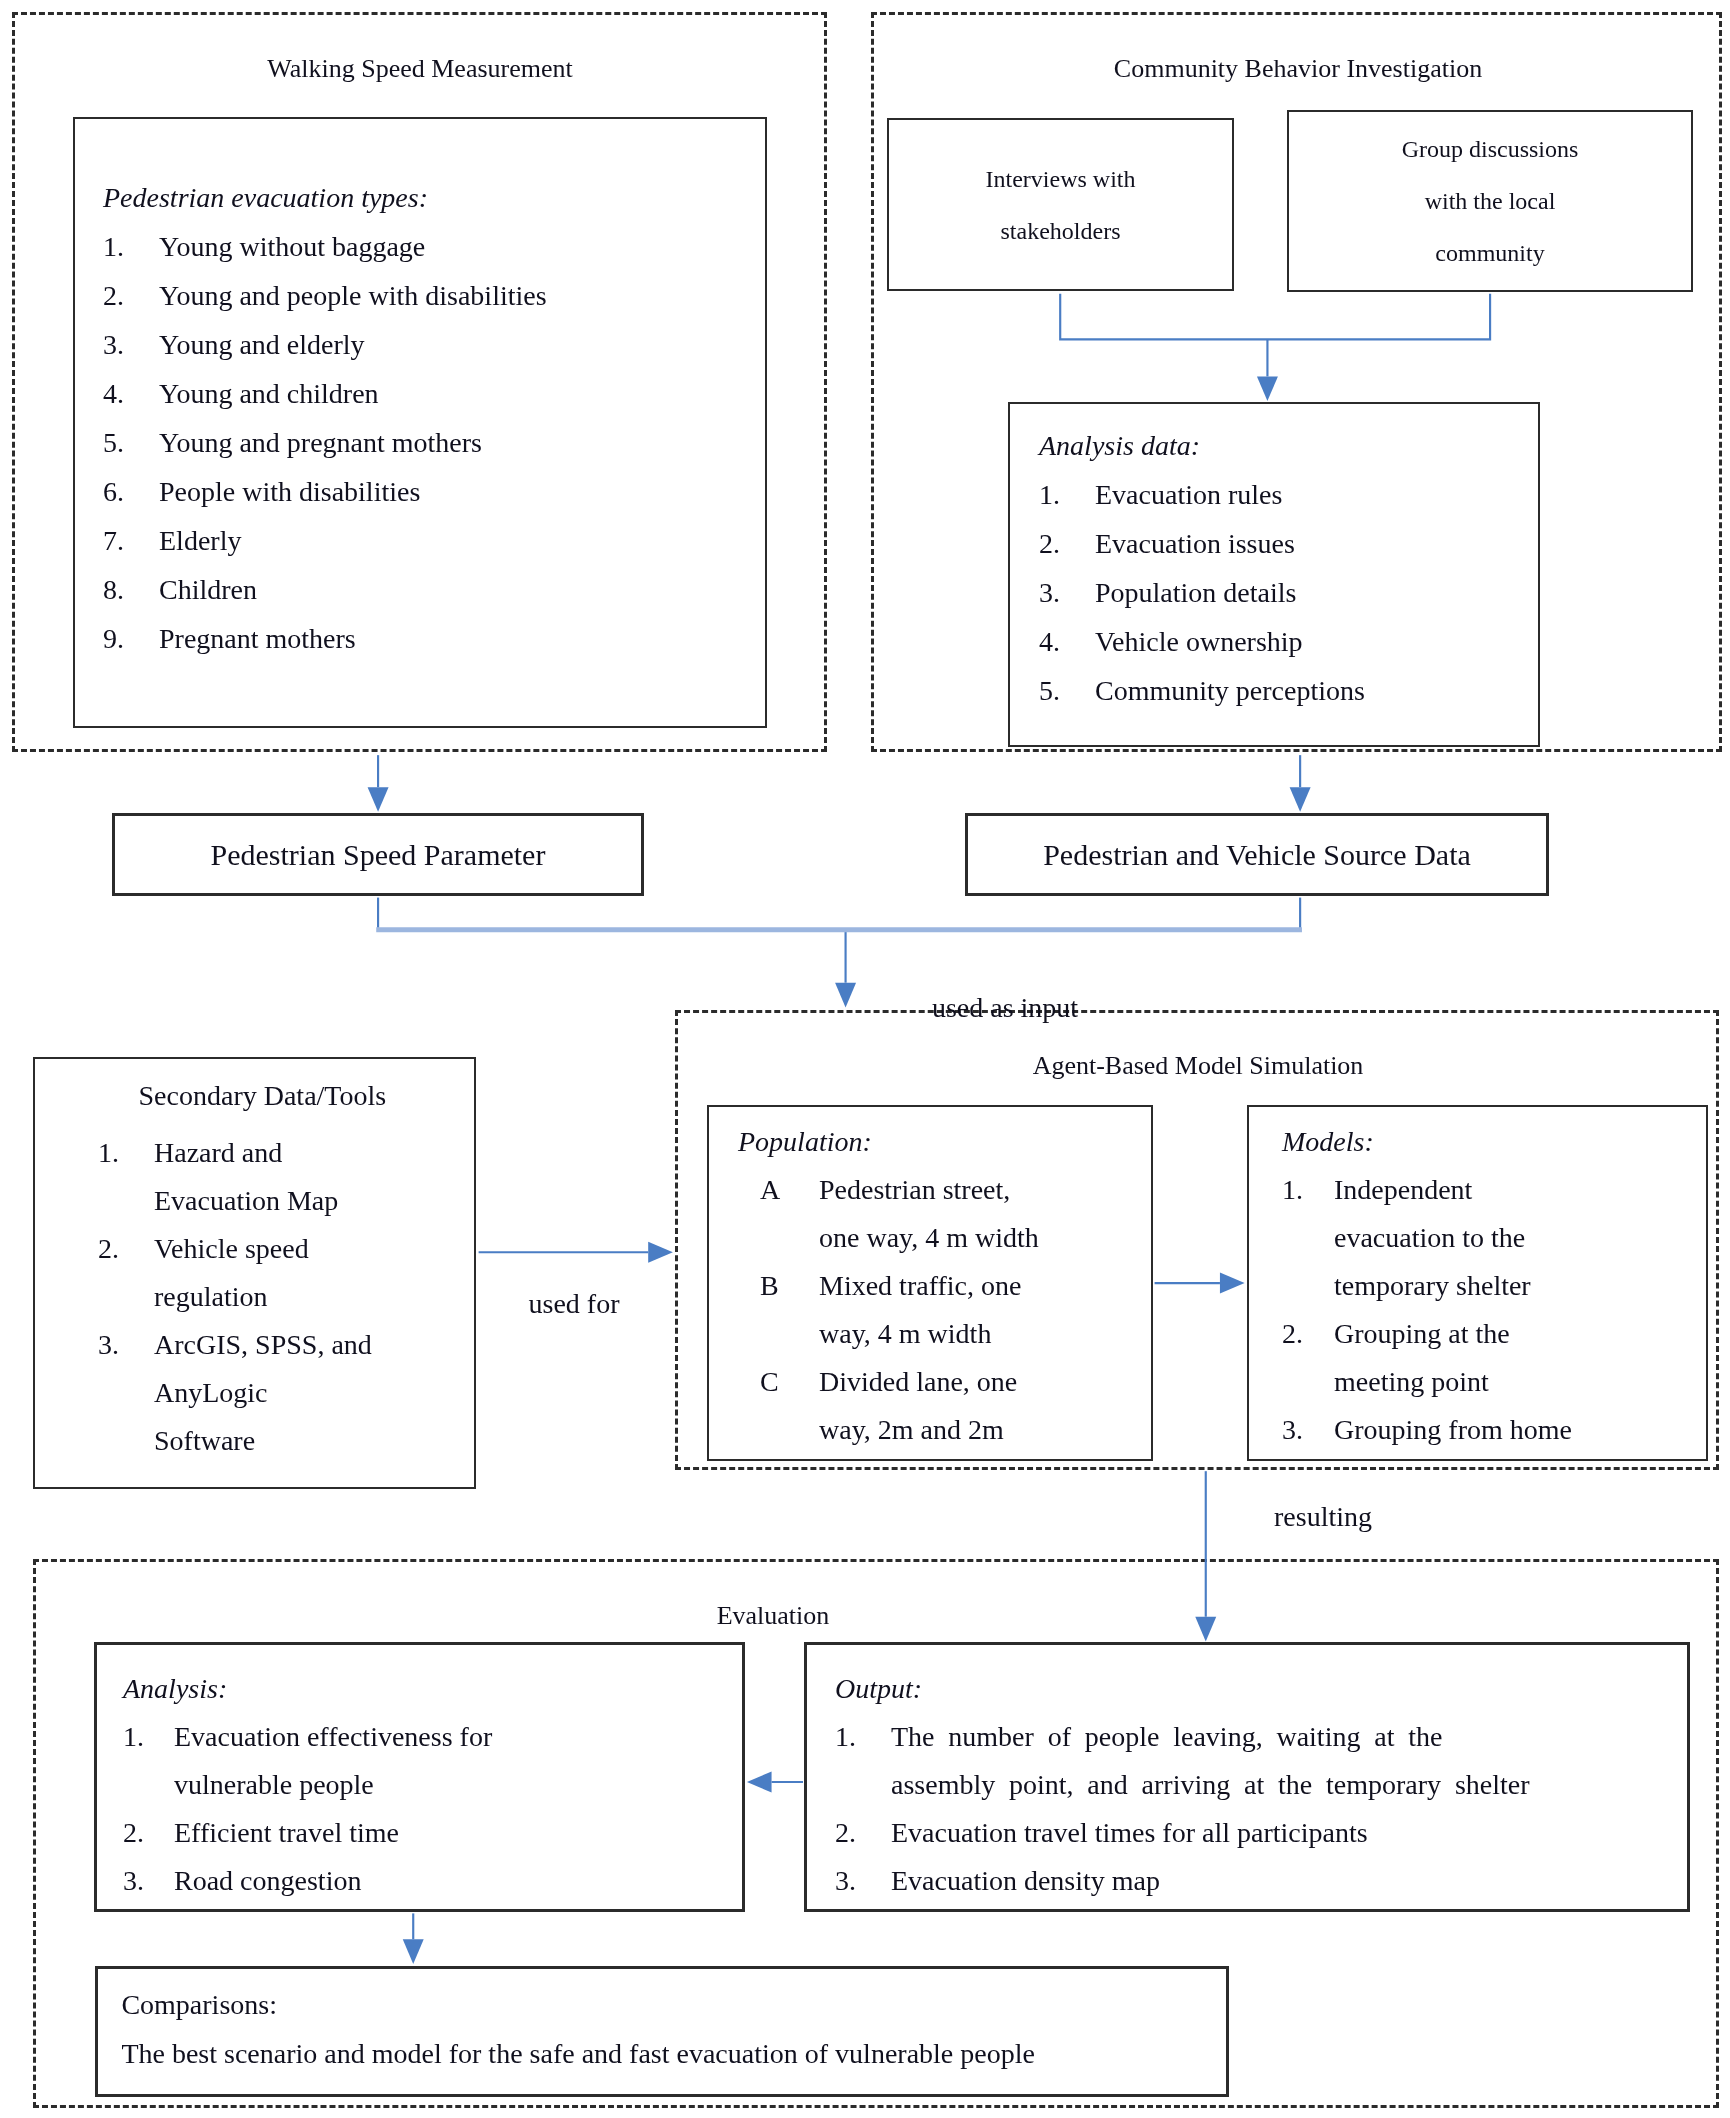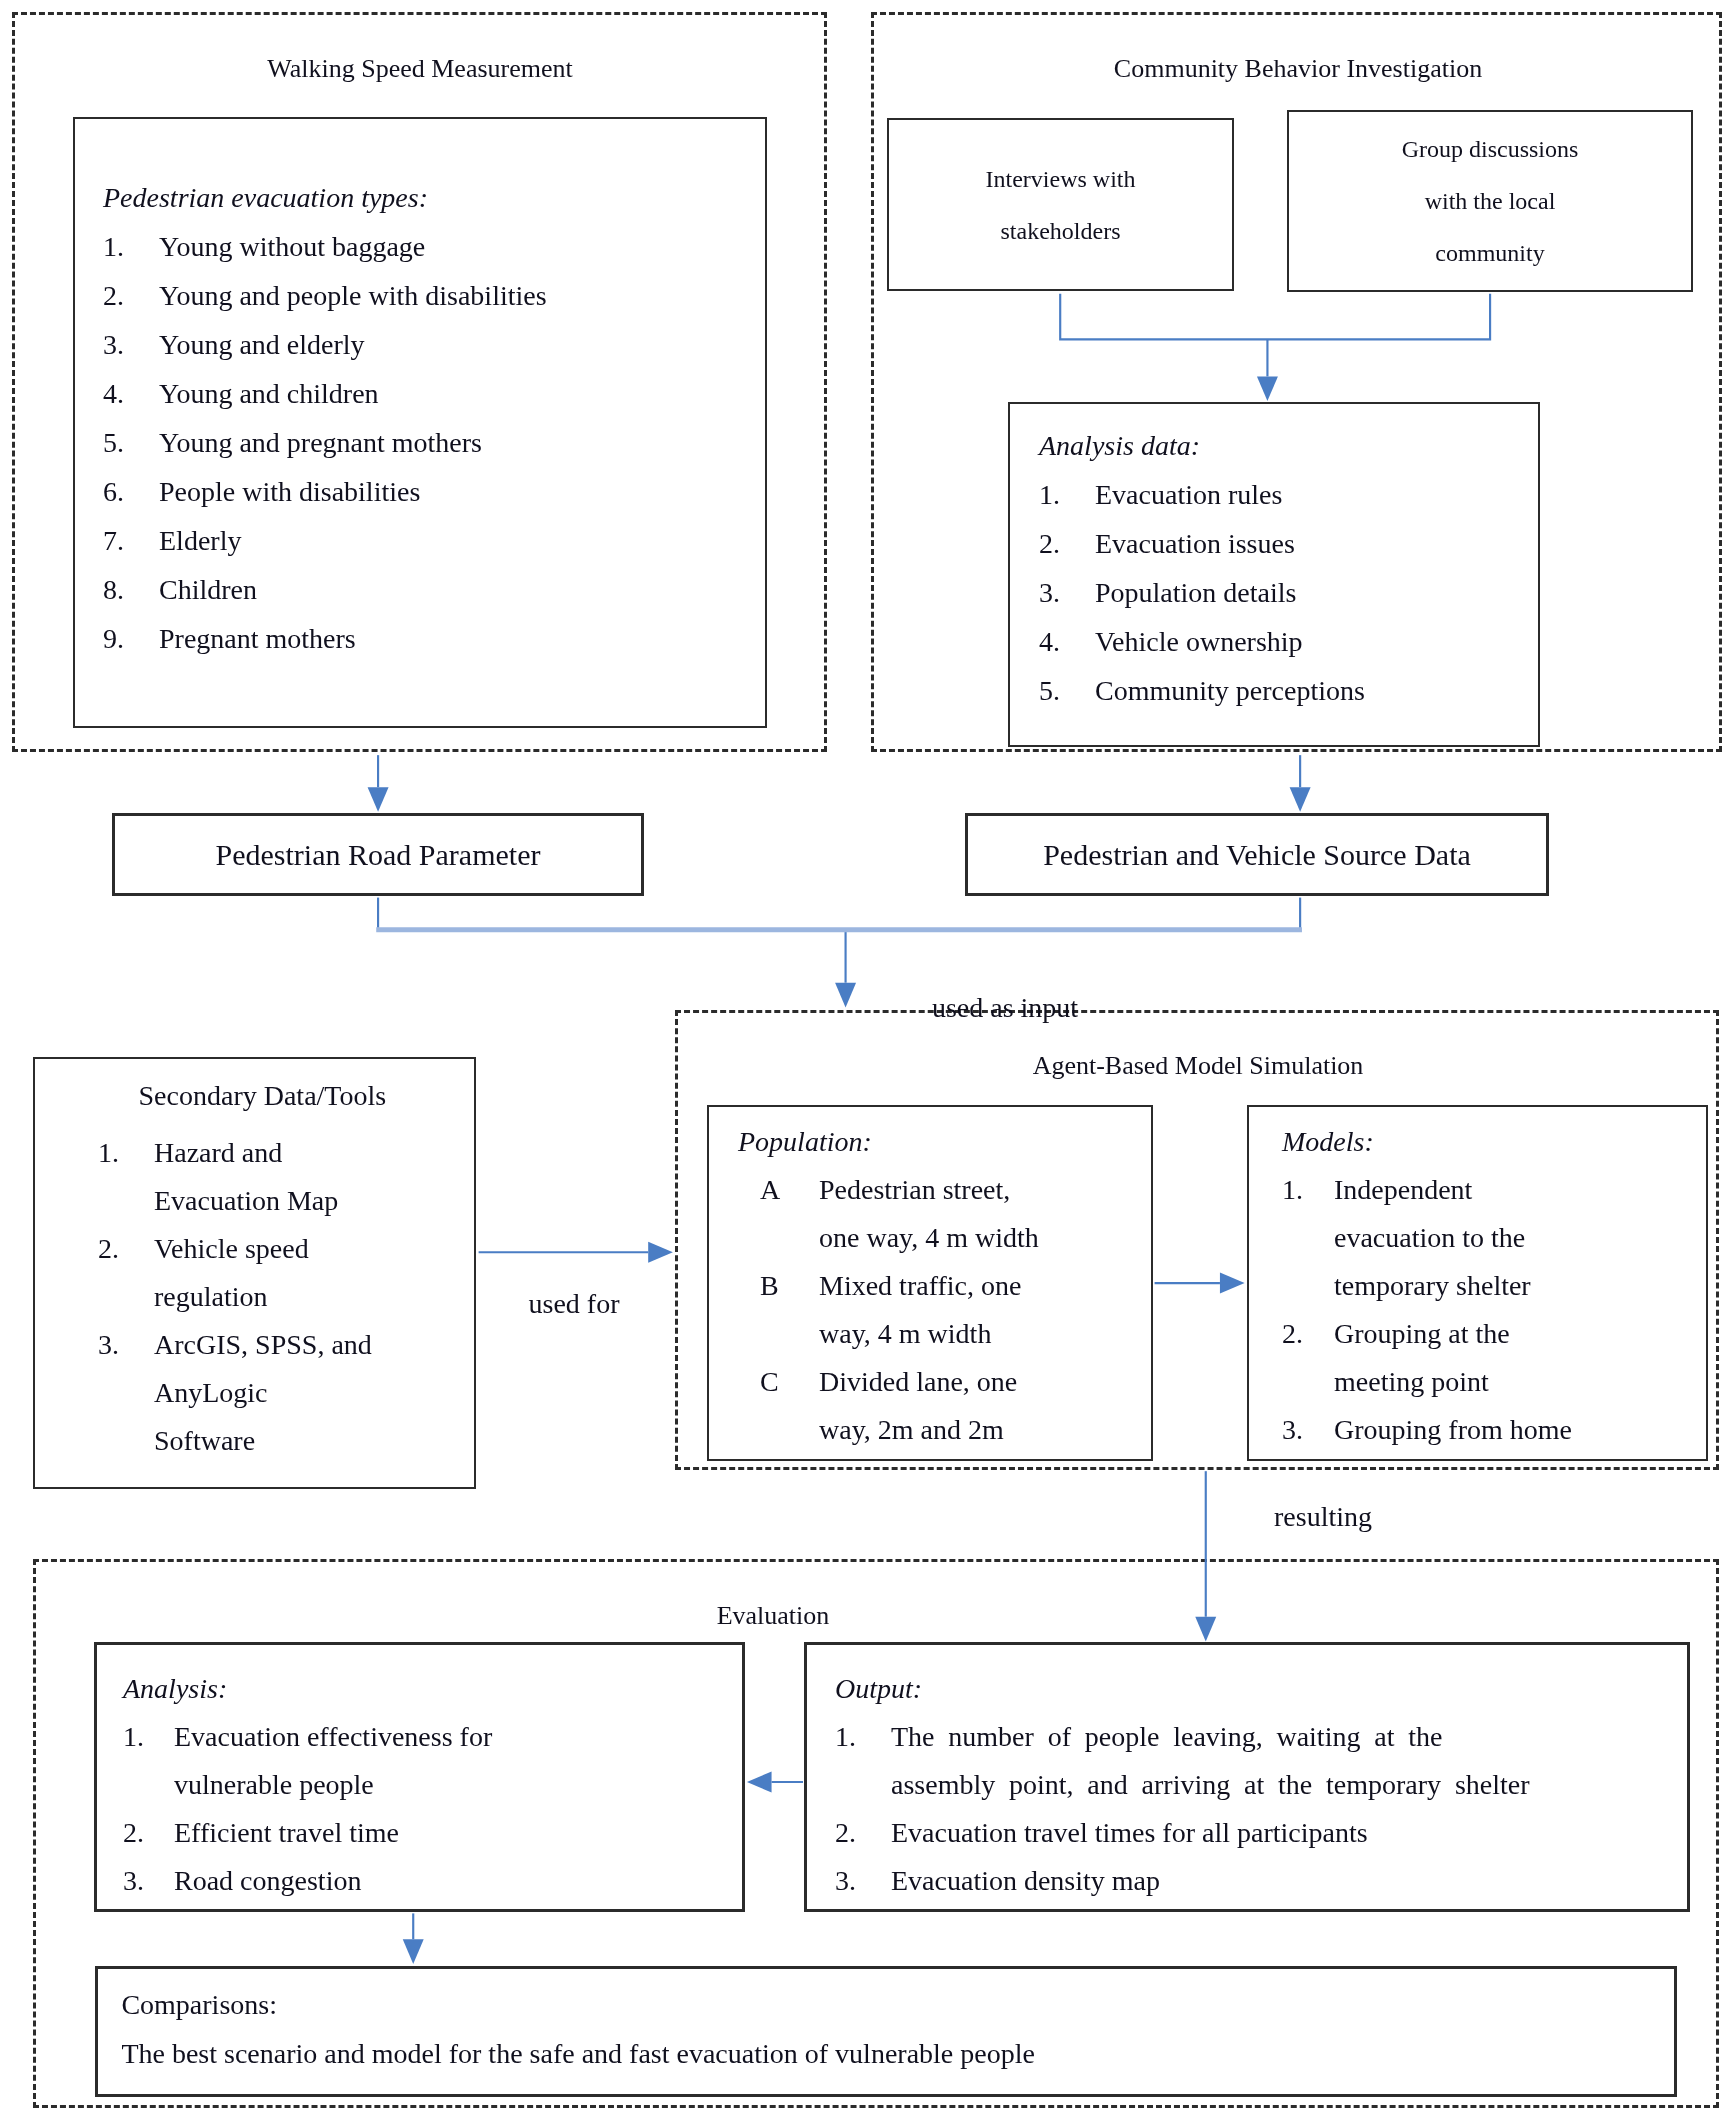--- a/index.html
+++ b/index.html
@@ -163,21 +163,21 @@
           <span class="txt">Vehicle ownership</span>
         </div>
       <div class="row lh80">
           <span class="num">5.</span>
           <span class="txt">Community perceptions</span>
         </div>
     </div>
   </div>
 
   <div class="box heavy" style="left:112px;top:813px;width:532px;height:83px;">
-    <div class="center-txt lbl2">Pedestrian Road Parameter</div>
+    <div class="center-txt lbl2">Pedestrian Speed Parameter</div>
   </div>
 
   <div class="box heavy" style="left:965px;top:813px;width:584px;height:83px;">
     <div class="center-txt lbl2">Pedestrian and Vehicle Source Data</div>
   </div>
 
   <div class="flow-label" style="left:1005px;top:1008px;">used as input</div>
   <div class="flow-label" style="left:574px;top:1304px;">used for</div>
   <div class="flow-label" style="left:1323px;top:1517px;">resulting</div>
 
@@ -282,21 +282,21 @@
           <span class="num">2.</span>
           <span class="txt">Evacuation travel times for all participants</span>
         </div>
       <div class="row">
           <span class="num">3.</span>
           <span class="txt">Evacuation density map</span>
         </div>
     </div>
   </div>
 
-  <div class="box heavy" id="comparisons" style="left:95px;top:1966px;width:1582px;height:131px;">
+  <div class="box heavy" id="comparisons" style="left:95px;top:1966px;width:1134px;height:131px;">
     <div>Comparisons:</div>
     <div>The best scenario and model for the safe and fast evacuation of vulnerable people</div>
   </div>
 
   <svg class="connectors" width="1730" height="2119" viewBox="0 0 2805 3435">
     <g stroke="var(--arrow)" stroke-width="3.5" fill="none">
 
       <path d="M1719 476 V550 H2416 V476"></path>
       <line x1="2055" y1="550" x2="2055" y2="610"></line>
 

